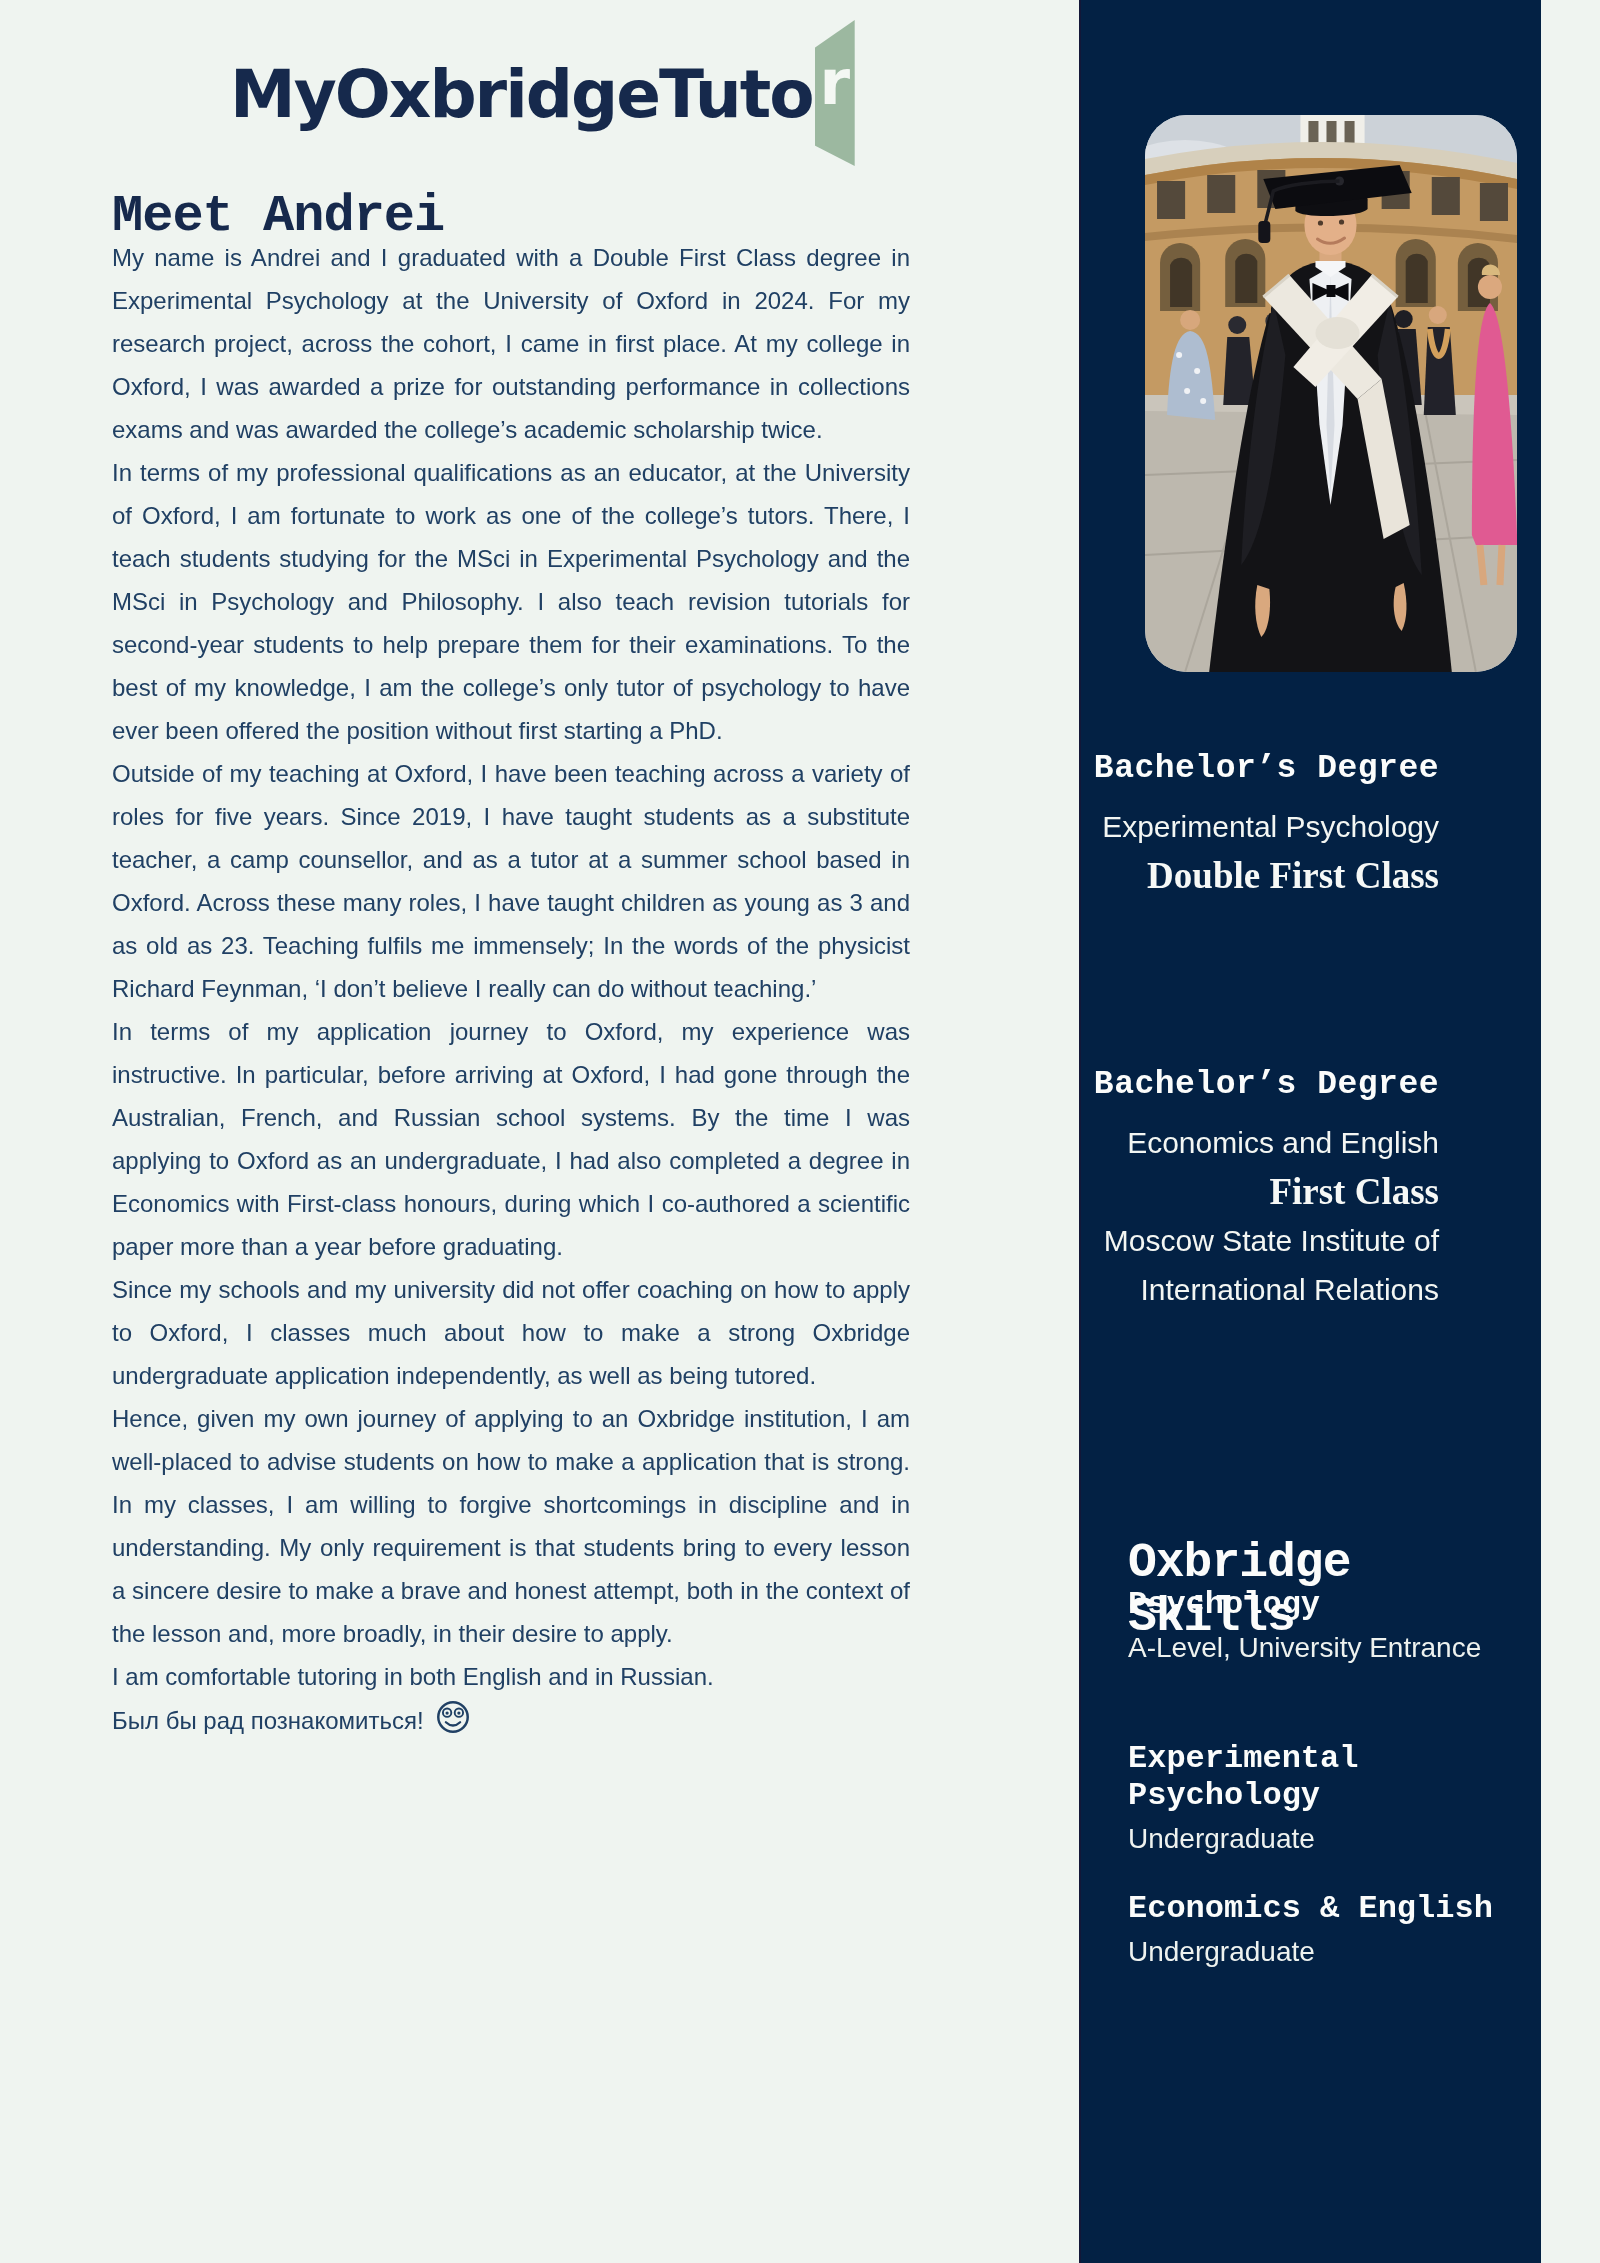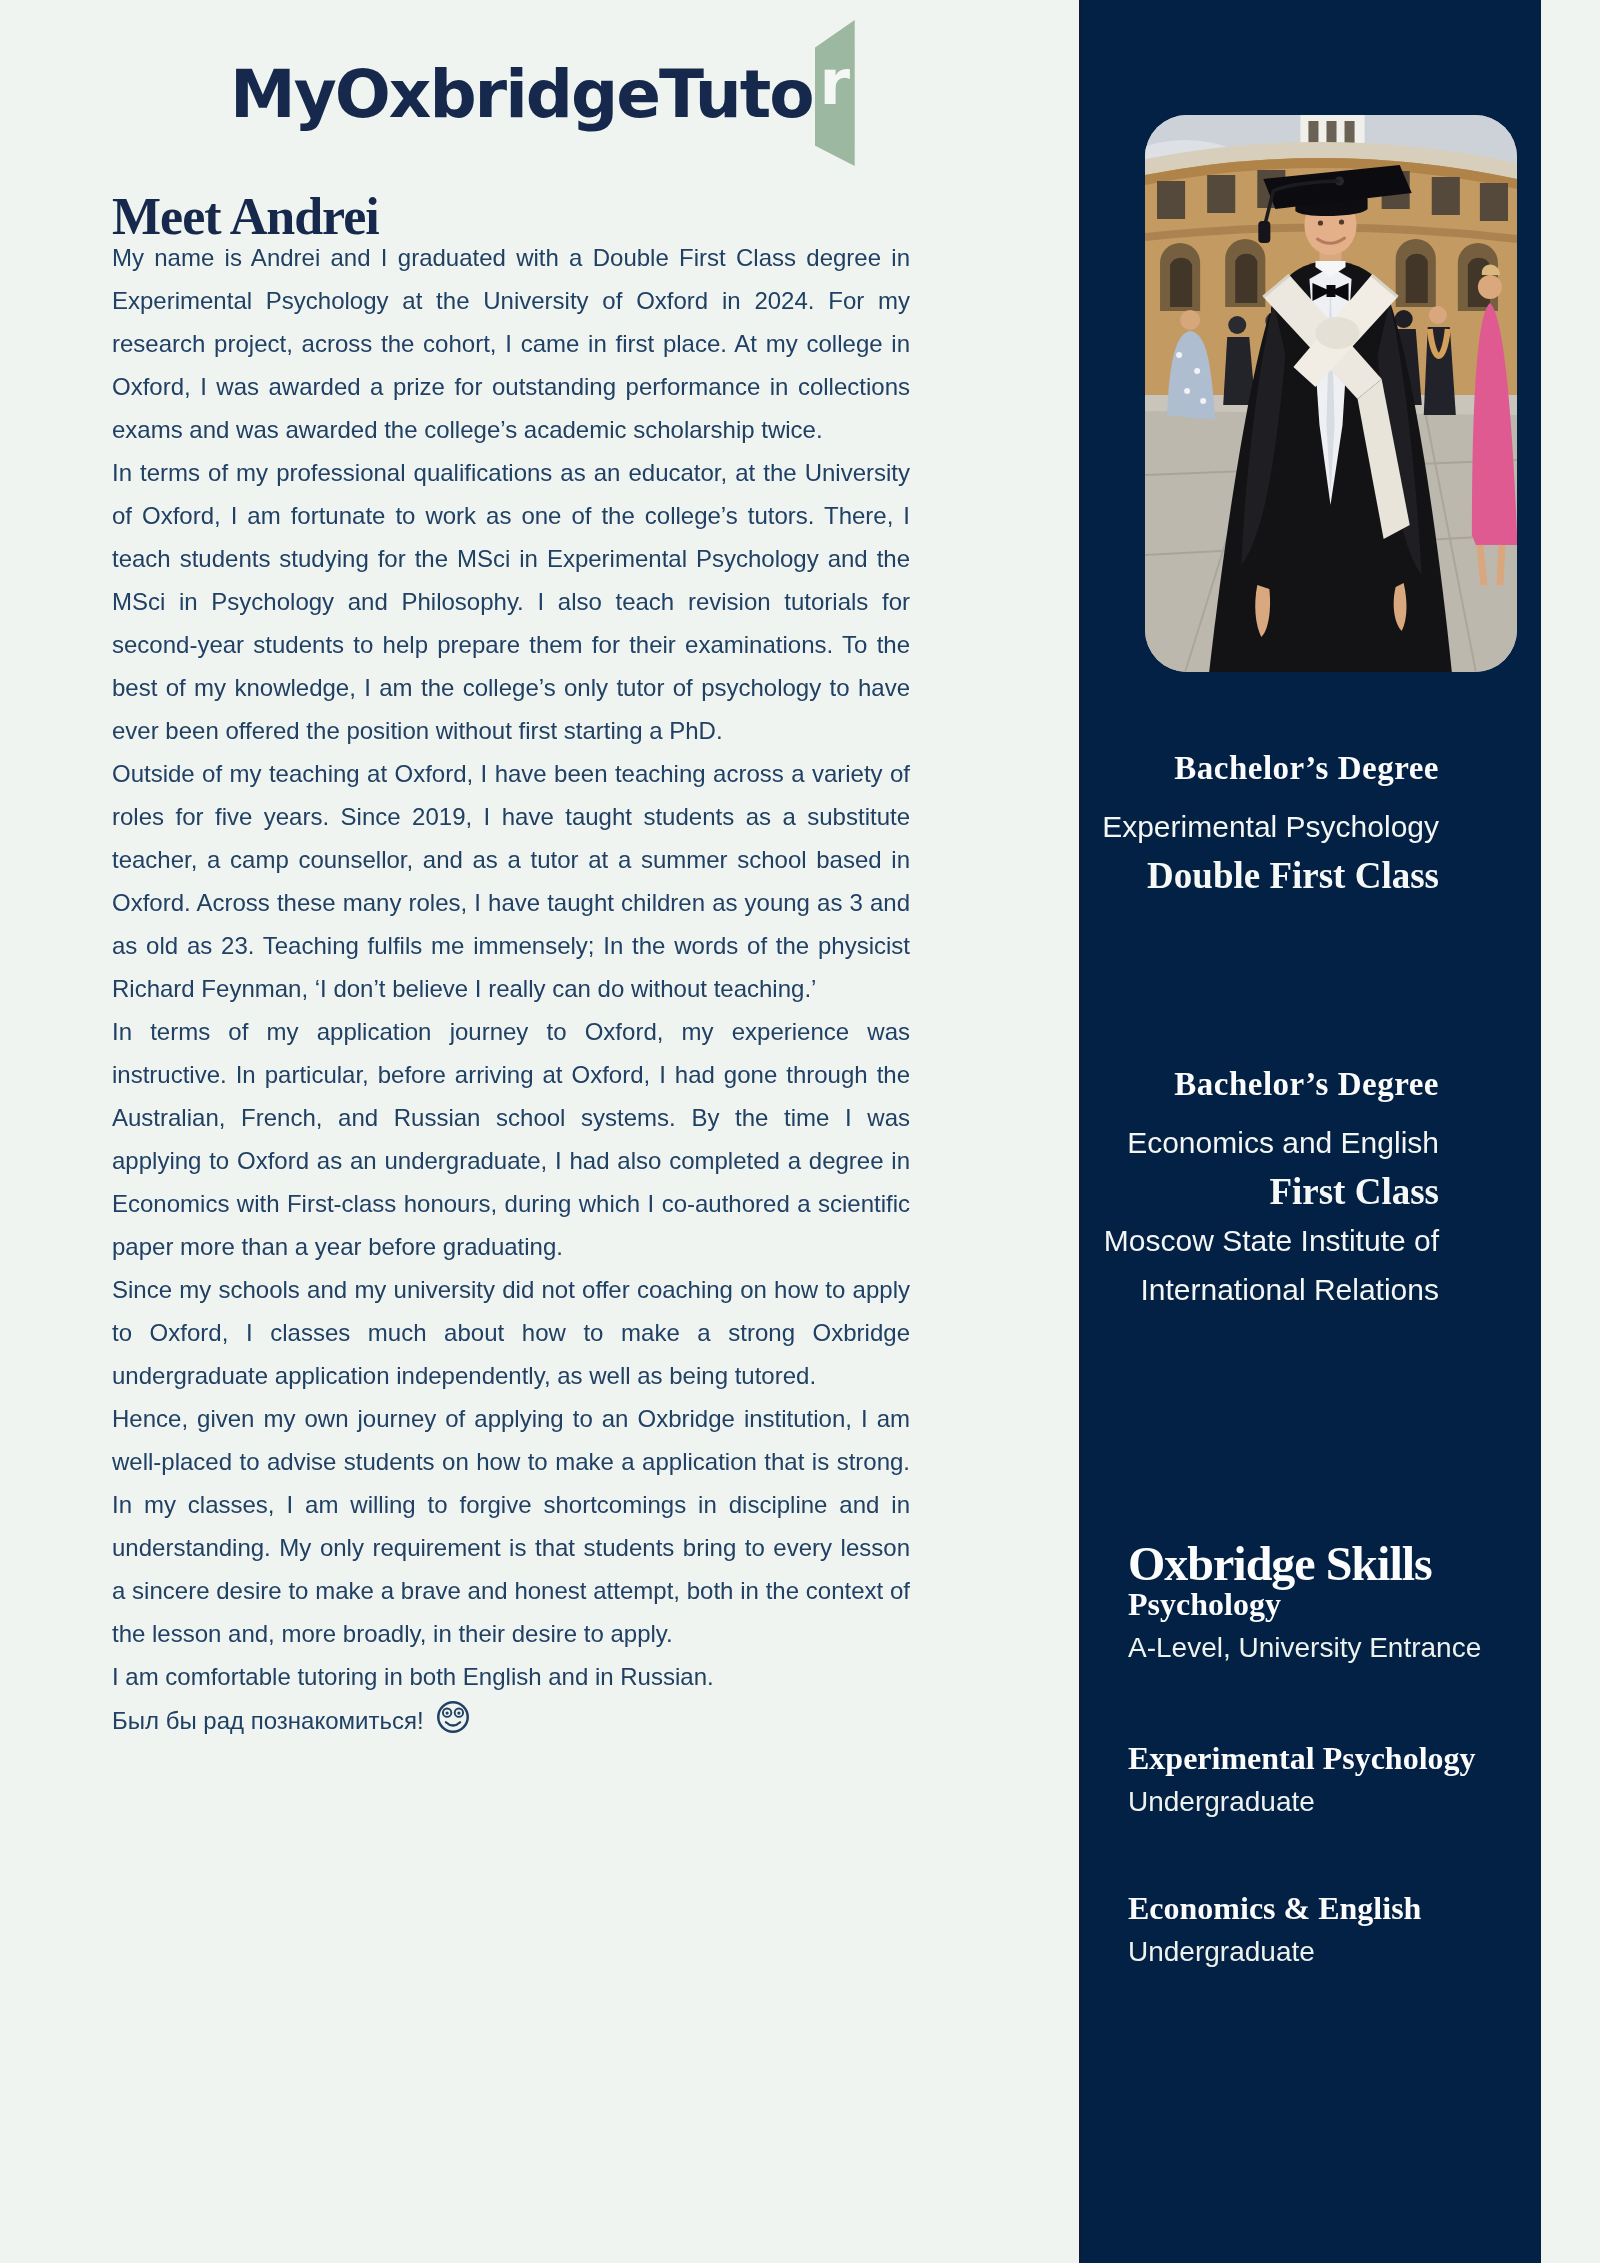--- a/index.html
+++ b/index.html
@@ -2,21 +2,21 @@
 <html><head>
 <meta charset="utf-8">
 <style>
   html,body{margin:0;padding:0}
   body{
     width:1600px;height:2263px;position:relative;overflow:hidden;
     background:#eff4f0;
     font-family:"Liberation Sans",sans-serif;
     -webkit-font-smoothing:antialiased;
   }
-  .display{font-family:Liberation Serif, serif;font-weight:700}
+  .display{font-family:Liberation Mono, monospace;font-weight:700}
 
   
   .logo{position:absolute;left:230px;top:20px;display:flex;align-items:flex-start}
   .logo-text{
     font-family:"DejaVu Sans","Liberation Sans",sans-serif;font-weight:700;
     font-size:66px;line-height:1;letter-spacing:-2px;color:#16294c;padding-top:42px;
   }
   .logo-door{
     position:relative;width:40px;height:146px;margin-left:2px;
     background:#9cb8a0;

